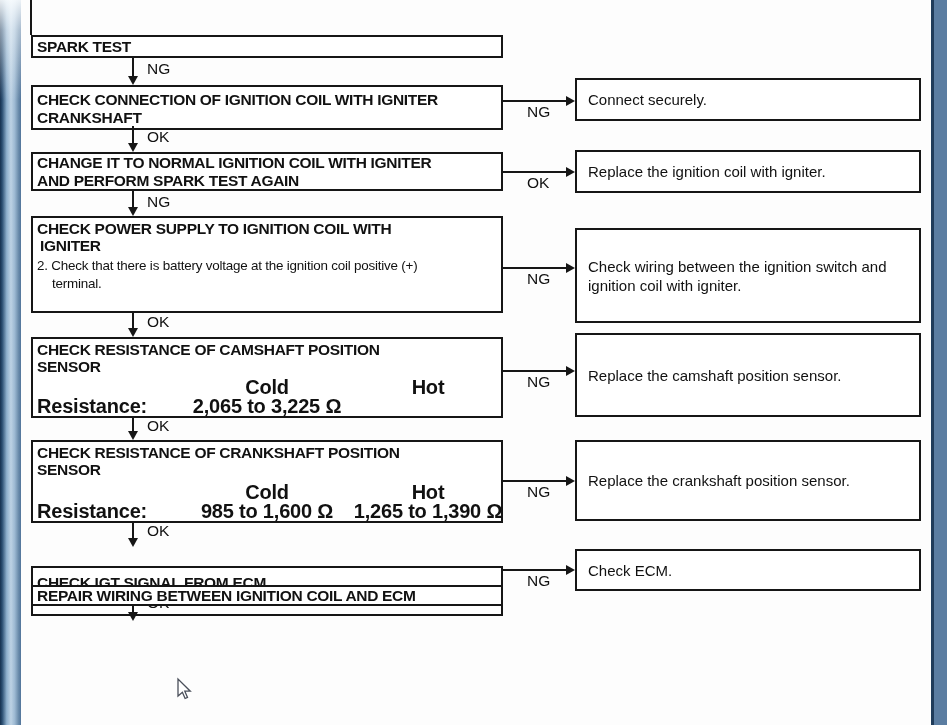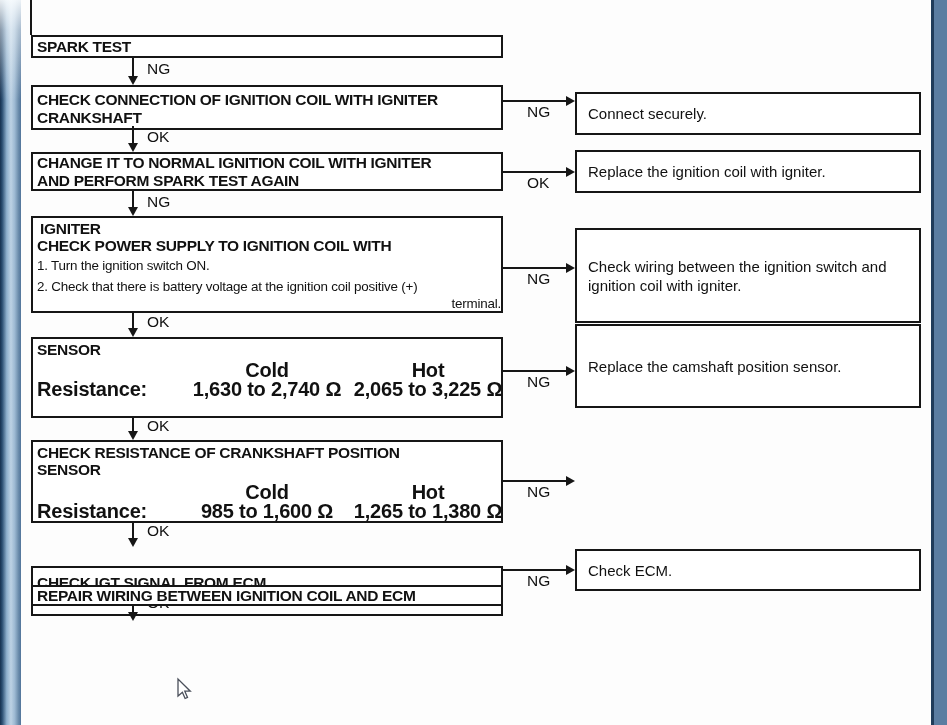--- a/index.html
+++ b/index.html
@@ -16,21 +16,21 @@
 
   .topline { position:absolute; left:30px; top:0; width:2px; height:35px; background:#161616; }
 
   
   .lbox { position:absolute; left:31px; width:464px; border:2px solid #161616; background:#fff; padding-left:4px; }
   .btitle { font-weight:bold; font-size:15.5px; letter-spacing:-0.3px; line-height:18px; white-space:nowrap; }
 
   
   .substeps { margin-top:3px; }
   .substeps .s { font-size:13.4px; letter-spacing:-0.2px; line-height:17.5px; white-space:nowrap; }
-  .substeps .indent { padding-left:15px;text-align:right; }
+  .substeps .indent { padding-left:15px; }
 
   
   .res-grid { display:grid; grid-template-columns:145px 170px 152px; font-weight:bold;
               font-size:20px; letter-spacing:-0.2px; line-height:19px; margin-top:3px; }
   .res-grid .c { text-align:center; white-space:nowrap; }
   .res-grid .l { text-align:left; }
 
   
   .vline  { position:absolute; left:132px; width:2px; background:#161616; }
   .varrow { position:absolute; left:128px; width:0; height:0;
@@ -67,21 +67,21 @@
   <div class="varrow" style="top:76px"></div>
   <div class="vlabel" style="top:60px">NG</div>
 
   <div class="lbox" style="top:85px;height:37px;padding-top:4px">
     <div class="btitle">CHECK CONNECTION OF IGNITION COIL WITH IGNITER</div>
     <div class="btitle">CRANKSHAFT</div>
   </div>
   <div class="hline" style="top:100px"></div>
   <div class="harrow" style="top:96px"></div>
   <div class="hlabel" style="top:103px">NG</div>
-  <div class="rbox" style="top:92px;height:39px">
+  <div class="rbox" style="top:78px;height:39px">
     <div class="rtext">Connect securely.</div>
   </div>
 
   <div class="vline" style="top:126px;height:17px"></div>
   <div class="varrow" style="top:143px"></div>
   <div class="vlabel" style="top:128px">OK</div>
 
   <div class="lbox" style="top:152px;height:35px">
     <div class="btitle">CHANGE IT TO NORMAL IGNITION COIL WITH IGNITER</div>
     <div class="btitle">AND PERFORM SPARK TEST AGAIN</div>
@@ -91,76 +91,78 @@
   <div class="hlabel" style="top:174px">OK</div>
   <div class="rbox" style="top:150px;height:39px">
     <div class="rtext">Replace the ignition coil with igniter.</div>
   </div>
 
   <div class="vline" style="top:191px;height:16px"></div>
   <div class="varrow" style="top:207px"></div>
   <div class="vlabel" style="top:193px">NG</div>
 
   <div class="lbox" style="top:216px;height:91px;padding-top:2px">
+    <div class="btitle" style="line-height:17px">CHECK POWER SUPPLY TO IGNITION COIL WITH</div>
     <div class="btitle" style="line-height:17px;padding-left:3px">IGNITER</div>
-    <div class="btitle" style="line-height:17px">CHECK POWER SUPPLY TO IGNITION COIL WITH</div>
     <div class="substeps">
-      <div class="s">1. Turn the ignition switch ON.</div>
       <div class="s" style="margin-top:3px">2. Check that there is battery voltage at the ignition coil positive (+)</div>
       <div class="s indent">terminal.</div>
     </div>
   </div>
   <div class="hline" style="top:267px"></div>
   <div class="harrow" style="top:263px"></div>
   <div class="hlabel" style="top:270px">NG</div>
   <div class="rbox" style="top:228px;height:91px">
     <div class="rtext" style="padding-right:2px">Check wiring between the ignition switch and ignition coil with igniter.</div>
   </div>
 
   <div class="vline" style="top:311px;height:17px"></div>
   <div class="varrow" style="top:328px"></div>
   <div class="vlabel" style="top:313px">OK</div>
 
   <div class="lbox" style="top:337px;height:75px;padding-top:2px">
+    <div class="btitle" style="line-height:17px">CHECK RESISTANCE OF CAMSHAFT POSITION</div>
     <div class="btitle" style="line-height:17px">SENSOR</div>
     <div class="res-grid">
       <div class="l"></div>
       <div class="c">Cold</div>
       <div class="c">Hot</div>
       <div class="l">Resistance:</div>
-      <div class="c">1,630 to 2,740 Ω</div>
       <div class="c">2,065 to 3,225 Ω</div>
     </div>
   </div>
   <div class="hline" style="top:370px"></div>
   <div class="harrow" style="top:366px"></div>
   <div class="hlabel" style="top:373px">NG</div>
-  <div class="rbox" style="top:324px;height:80px">
+  <div class="rbox" style="top:333px;height:80px">
     <div class="rtext">Replace the camshaft position sensor.</div>
   </div>
 
   <div class="vline" style="top:416px;height:15px"></div>
   <div class="varrow" style="top:431px"></div>
   <div class="vlabel" style="top:417px">OK</div>
 
   <div class="lbox" style="top:440px;height:77px;padding-top:2px">
     <div class="btitle" style="line-height:17px">CHECK RESISTANCE OF CRANKSHAFT POSITION</div>
     <div class="btitle" style="line-height:17px">SENSOR</div>
     <div class="res-grid" style="margin-top:5px">
       <div class="l"></div>
       <div class="c">Cold</div>
       <div class="c">Hot</div>
       <div class="l">Resistance:</div>
       <div class="c">985 to 1,600 Ω</div>
-      <div class="c">1,265 to 1,380 Ω</div>
+      <div class="c">1,265 to 1,390 Ω</div>
     </div>
   </div>
   <div class="hline" style="top:480px"></div>
   <div class="harrow" style="top:476px"></div>
   <div class="hlabel" style="top:483px">NG</div>
+  <div class="rbox" style="top:440px;height:77px">
+    <div class="rtext">Replace the crankshaft position sensor.</div>
+  </div>
 
   <div class="vline" style="top:521px;height:17px"></div>
   <div class="varrow" style="top:538px"></div>
   <div class="vlabel" style="top:522px">OK</div>
 
   <div class="lbox" style="top:566px;height:41px;padding-top:5px">
     <div class="btitle" style="line-height:20px">CHECK IGT SIGNAL FROM ECM</div>
   </div>
   <div class="hline" style="top:569px"></div>
   <div class="harrow" style="top:565px"></div>

